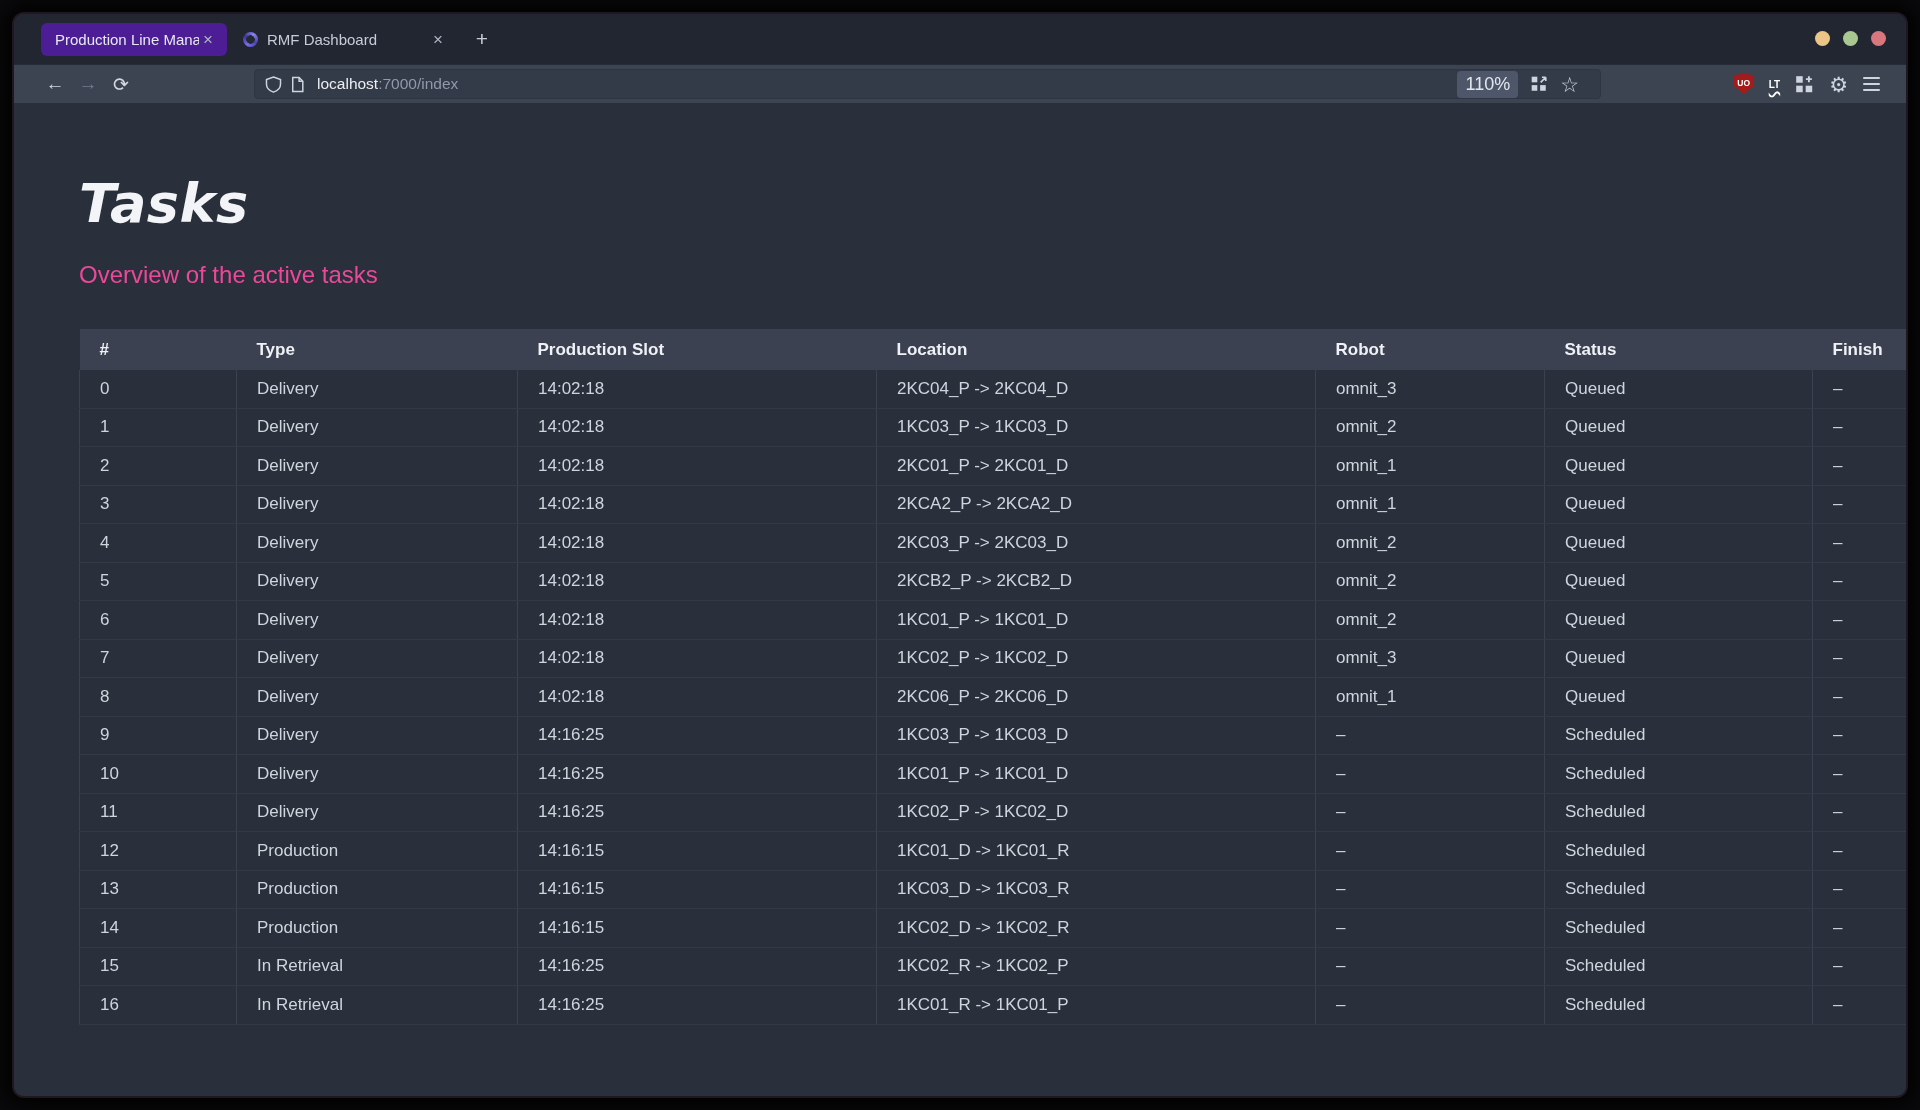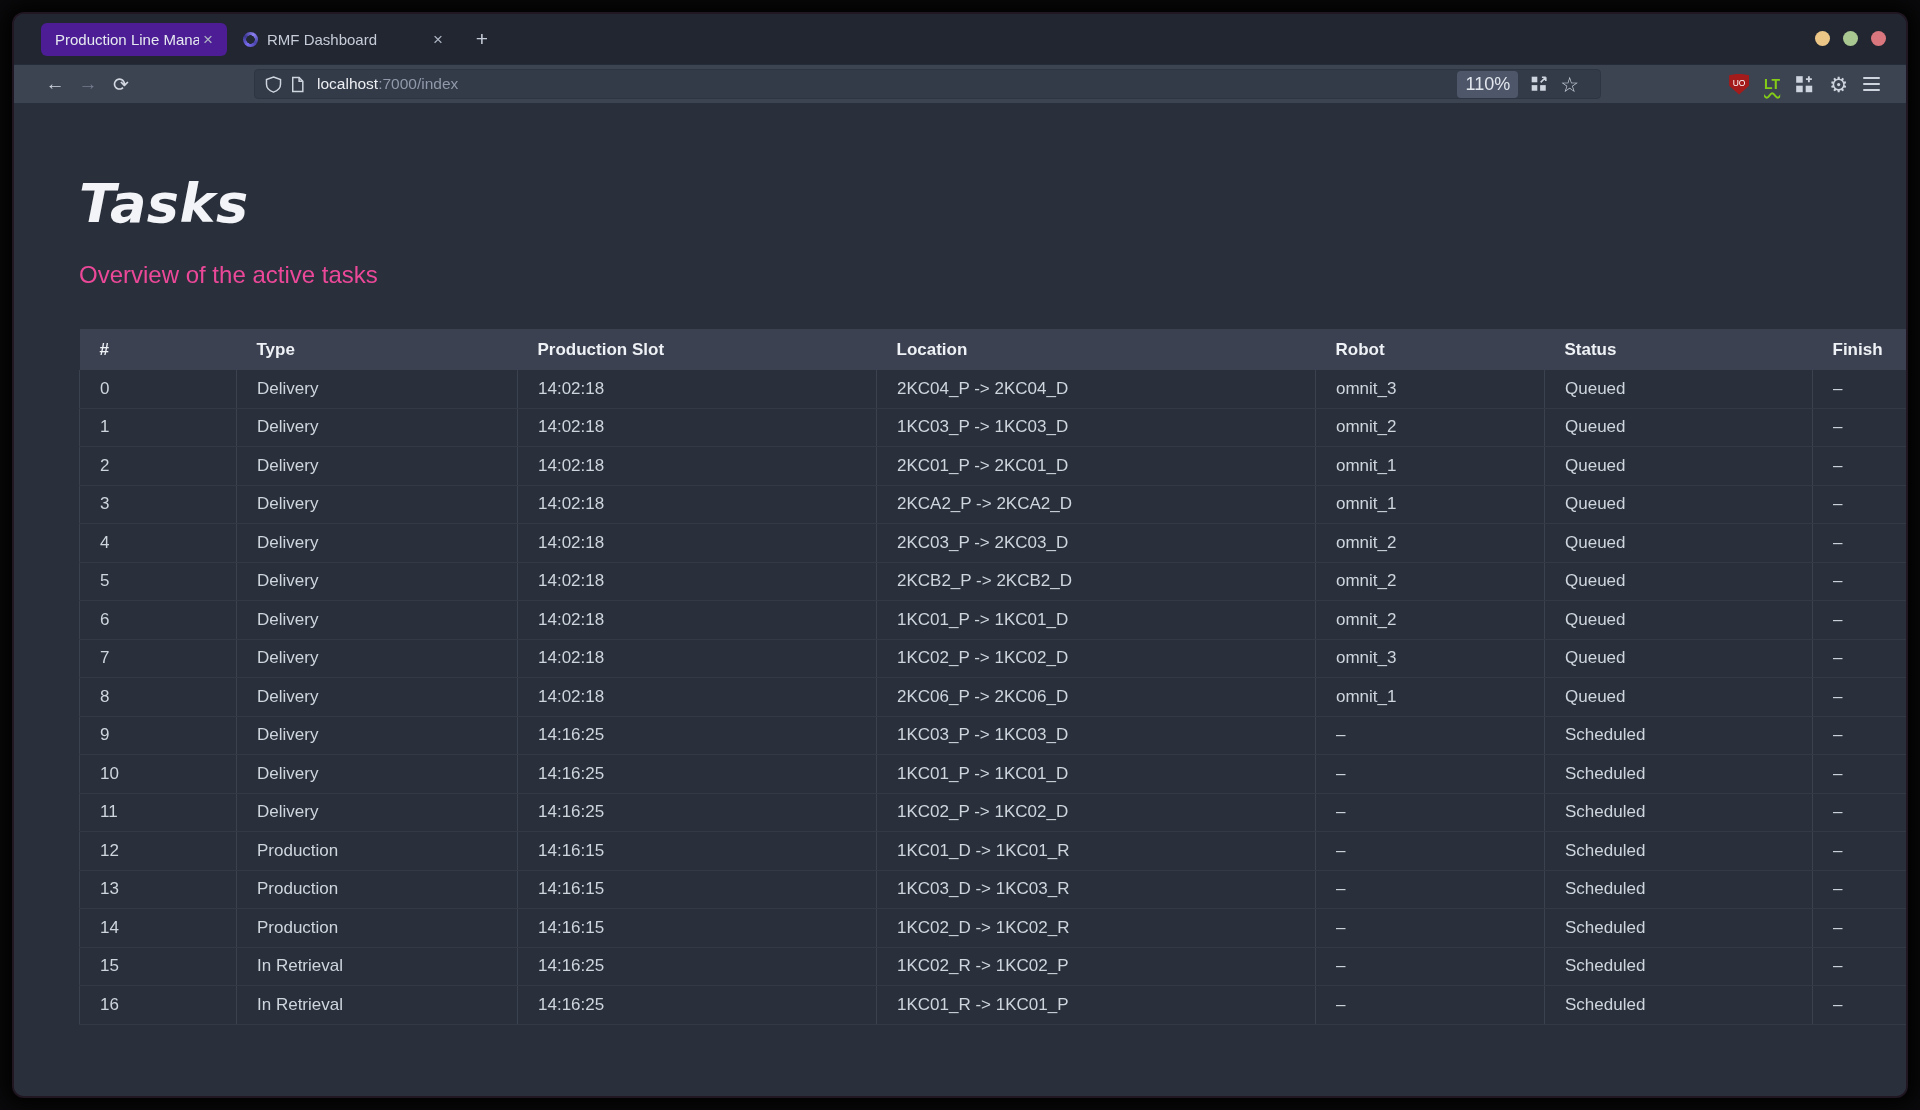--- a/index.html
+++ b/index.html
@@ -33,24 +33,24 @@
   .urlbar{margin-left:115px;width:1347px;height:30px;background:#333b49;border:1px solid #2e3542;
           border-radius:4px;display:flex;align-items:center;box-sizing:border-box;padding:0 21px 0 10px;}
   .urlbar .icon-svg{flex:0 0 auto;margin-right:8px;}
   .urltext{font-size:15.5px;color:#eceef2;margin-left:4px;white-space:nowrap;}
   .urltext .dim{color:#9099a9;}
   .zoom-badge{margin-left:auto;background:#4e5769;border-radius:4px;padding:3px 8px;font-size:18px;
               color:#e2e6ed;}
   .urlbar-right{display:flex;align-items:center;gap:12px;margin-left:12px;}
   .glyph-ico{font-size:19px;color:#cfd5de;line-height:1;}
   .ext-cluster{margin-left:auto;display:flex;align-items:center;gap:15px;padding-right:26px;}
-  .ublock{width:20px;height:21px;background:#a31b1b;color:#fff;font-size:8.5px;font-weight:normal;
+  .ublock{width:20px;height:21px;background:#a31b1b;color:#fff;font-size:8.5px;font-weight:bold;
           display:flex;align-items:center;justify-content:center;padding-bottom:3px;box-sizing:border-box;
           clip-path:polygon(0% 8%,50% 0%,100% 8%,100% 58%,50% 100%,0% 58%);}
-  .lt-ico{font-size:14px;font-weight:bold;color:#84cc16;text-decoration:underline wavy;
+  .lt-ico{font-size:10px;font-weight:bold;color:#ffffff;text-decoration:underline wavy;
           text-decoration-thickness:1.5px;text-underline-offset:3px;}
   .hamburger{display:flex;flex-direction:column;gap:4px;}
   .hamburger div{width:17px;height:2px;background:#cfd5de;border-radius:1px;}
 
   
   .content{height:993px;background:#2a303b;padding:46px 65px 0 65px;box-sizing:border-box;overflow:hidden;}
   h1.title{margin:24px 0 0 0;font-family:"DejaVu Sans", sans-serif;font-style:italic;font-weight:800;
            font-size:54px;line-height:1.15;color:#f2f4f7;letter-spacing:.5px;}
   .subtitle{margin:26px 0 0 0;font-size:24px;color:#ec4899;}
   table{margin-top:40px;width:1790px;border-collapse:collapse;table-layout:fixed;}

